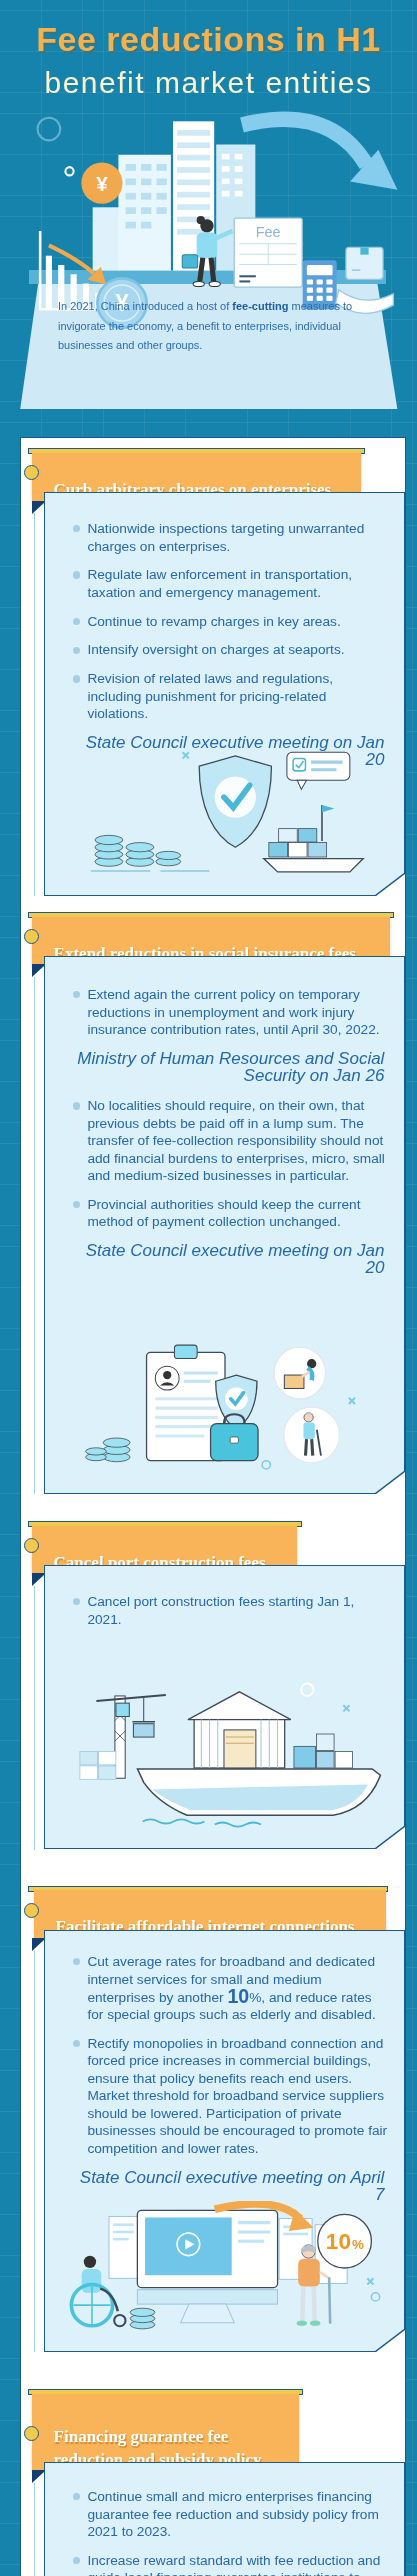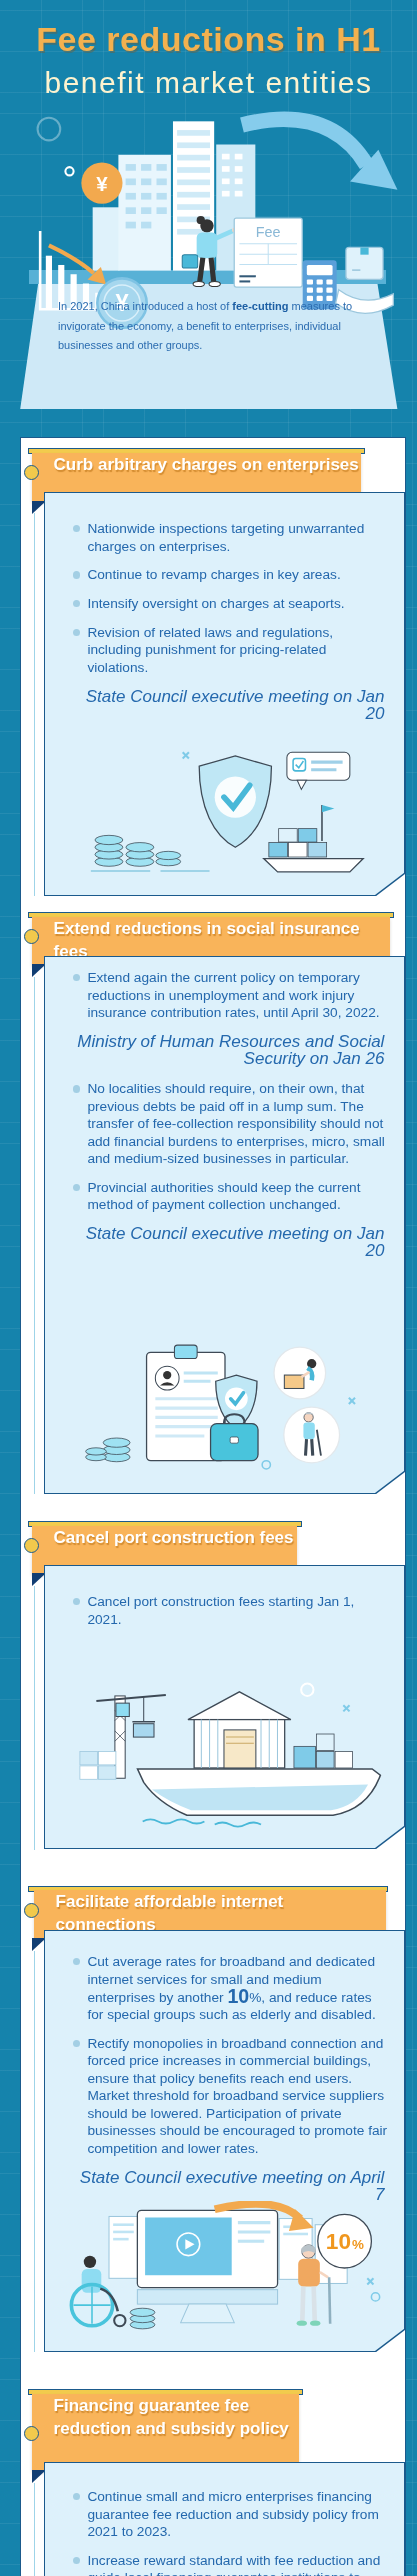--- a/index.html
+++ b/index.html
@@ -19,21 +19,21 @@
   
   .ped-band{left:29px;width:357px;top:270px;height:14.4px;background:#58b1d6;}
   .ped-trap{left:10.3px;width:397px;top:284px;height:125px;background:#cfe9f7;
             clip-path:polygon(7% 0,92.5% 0,97.5% 100%,2.5% 100%);}
   .intro-text{left:58px;width:309px;top:297px;font-size:11px;line-height:19.6px;color:#2b6cb0;font-weight:400;}
   .intro-text b{font-weight:700;color:#1d5fa4;}
   
   .card{left:20px;width:384px;top:437px;height:3122px;background:#ffffff;border:1px solid #1b5a8c;}
   
   .strip{height:5.7px;background:#f2cb4d;border:1px solid #1b5a8c;box-sizing:border-box;}
-  .banner{background:#f9b45a;box-shadow:0 1.5px 3.1px rgba(60,40,0,.18);display:flex;align-items:flex-start;}
+  .banner{background:#f9b45a;box-shadow:0 1.5px 3.1px rgba(60,40,0,.18);display:flex;align-items:flex-end;font-family:Liberation Serif, serif;}
   .banner span{padding-left:21.6px;font-size:17px;font-weight:700;color:#ffffff;line-height:23px;
                text-shadow:1px 1.5px 1px rgba(181,108,15,.55);white-space:pre-line;}
   .hcircle{left:24px;width:13.4px;height:13.4px;border-radius:50%;background:#f2c94c;border:1.5px solid #1b5a8c;}
   .fold{left:32px;width:0;height:0;border-top:13.4px solid #123e73;border-right:14.4px solid transparent;}
   .vline{left:34px;width:1px;background:#9fd4e8;}
   .panel{left:44px;width:361px;background:#ddf1fb;border:1px solid #1b5a8c;box-sizing:border-box;}
   .curl{position:absolute;right:-1px;bottom:-1px;}
   .content{position:relative;padding:0 15.5px 0 28px;}
   .bullet{display:flex;margin-bottom:11.3px;}
   .dot{flex:0 0 7.2px;width:7.2px;height:7.2px;border-radius:50%;background:#a3cfe4;margin:5.2px 7.2px 0 0;}
@@ -201,20 +201,24 @@
   <div class="abs vline" style="top:513px;height:383px"></div>
   <div class="abs hcircle" style="top:465px"></div>
   <div class="abs panel" style="top:492px;height:404px">
     <div class="content" style="padding-top:27px">
         <div class="bullet">
           <span class="dot"></span>
           <span class="btxt"><span>Nationwide inspections targeting unwarranted charges on enterprises.</span></span>
         </div>
         <div class="bullet">
           <span class="dot"></span>
+          <span class="btxt"><span>Regulate law enforcement in transportation, taxation and emergency management.</span></span>
+        </div>
+        <div class="bullet">
+          <span class="dot"></span>
           <span class="btxt"><span>Continue to revamp charges in key areas.</span></span>
         </div>
         <div class="bullet">
           <span class="dot"></span>
           <span class="btxt"><span>Intensify oversight on charges at seaports.</span></span>
         </div>
         <div class="bullet">
           <span class="dot"></span>
           <span class="btxt"><span>Revision of related laws and regulations, including punishment for pricing-related violations.</span></span>
         </div>
@@ -273,21 +277,21 @@
   </div>
 
   <div class="abs strip" style="top:912px;left:28px;width:366px"></div>
   <div class="abs banner" style="top:917px;left:32px;width:358px;height:48px">
     <span>Extend reductions in social insurance fees</span>
   </div>
   <div class="abs fold" style="top:964px"></div>
   <div class="abs vline" style="top:977px;height:517px"></div>
   <div class="abs hcircle" style="top:929px"></div>
   <div class="abs panel" style="top:956px;height:538px">
-    <div class="content" style="padding-top:12px">
+    <div class="content" style="padding-top:29px">
         <div class="bullet">
           <span class="dot"></span>
           <span class="btxt"><span>Extend again the current policy on temporary reductions in unemployment and work injury insurance contribution rates, until April 30, 2022.</span></span>
         </div>
         <div class="source">Ministry of Human Resources and Social Security on Jan 26</div>
         <div class="bullet">
           <span class="dot"></span>
           <span class="btxt"><span>No localities should require, on their own, that previous debts be paid off in a lump sum. The transfer of fee-collection responsibility should not add financial burdens to enterprises, micro, small and medium-sized businesses in particular.</span></span>
         </div>
         <div class="bullet">

